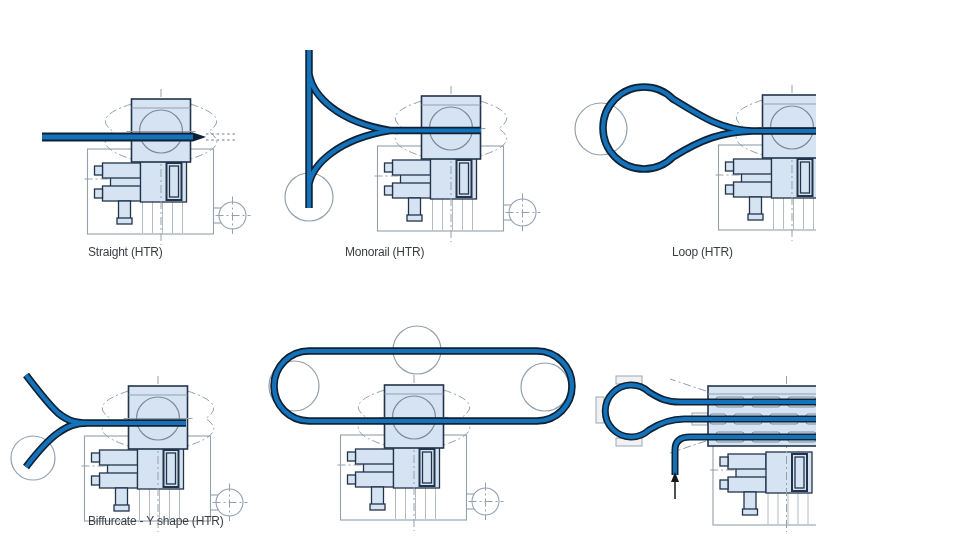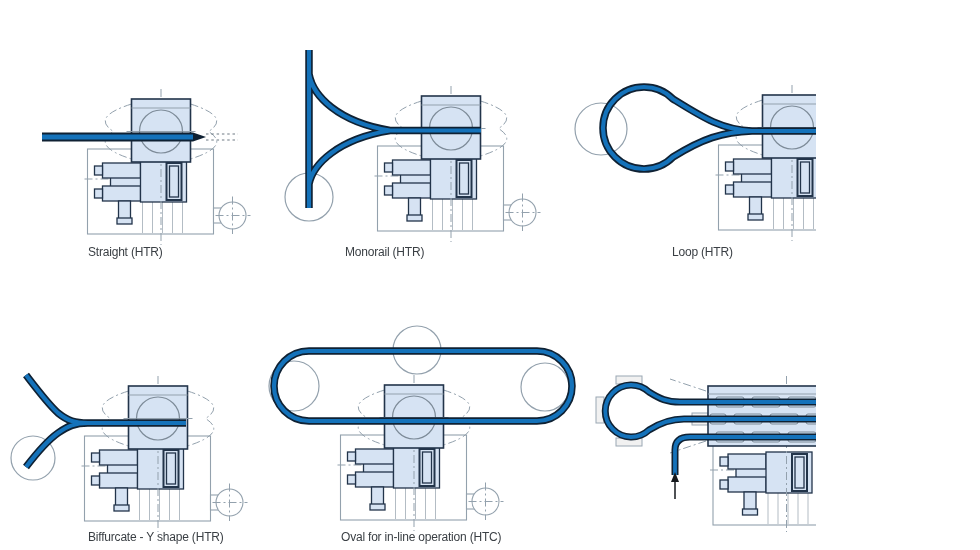--- a/index.html
+++ b/index.html
@@ -196,15 +196,14 @@
       <g>
         <path class="arrow" d="M892 322V306"></path>
         <path class="arrowhead" d="M888 307L892 297L896 307Z"></path>
       </g>
     </g>
   </svg>
 
   <div class="caption" style="left:88px;top:201px">Straight (HTR)</div>
   <div class="caption" style="left:345px;top:201px">Monorail (HTR)</div>
   <div class="caption" style="left:672px;top:201px">Loop (HTR)</div>
-  <div class="caption" style="left:88px;top:486px">Biffurcate - Y shape (HTR)</div>
-  <div class="caption" style="left:341px;top:486px">Oval for in-line operation (HTC)</div>
+  <div class="caption" style="left:88px;top:470px">Biffurcate - Y shape (HTR)</div>
 </div>
 
 </body></html>

